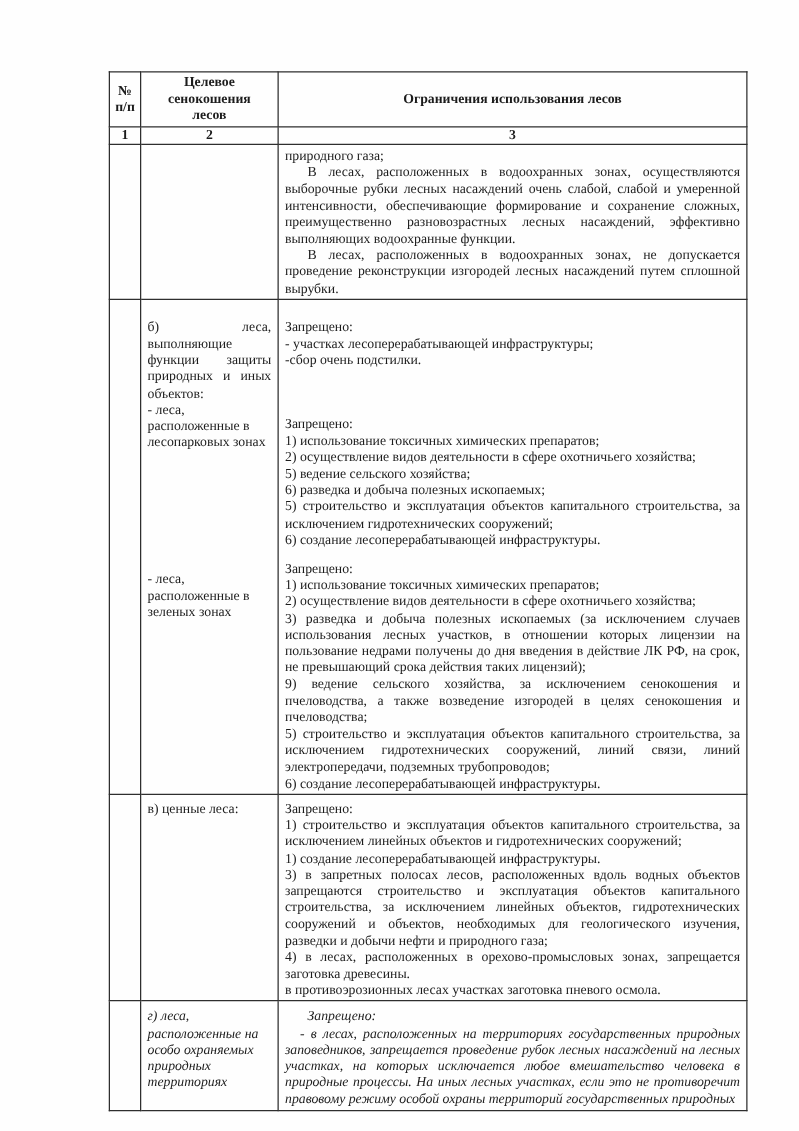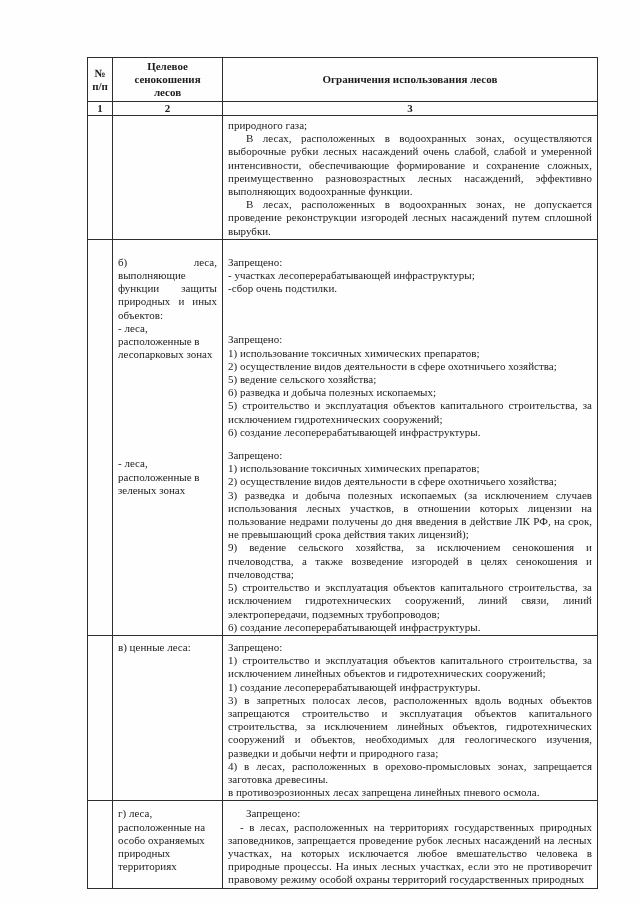--- a/index.html
+++ b/index.html
@@ -44,21 +44,21 @@
     line-height: 12px;
     height: 13px;
   }
   .pre { white-space: pre-line; }
   p { margin: 0; text-align: justify; }
   p.left { text-align: left; }
   p.ind { text-indent: 18px; }
   p.ind-sm { text-indent: 12px; }
   td.pt16 { padding-top: 16px; }
   td.pt5 { padding-top: 5px; }
-  td.pt6 { padding-top: 6px; }
+  td.pt6 { padding-top: 6px; font-style: italic; }
   td.pt3 { padding-top: 3px; }
   .gap-b2 { margin-top: 38px; }
   .gap-b3 { margin-top: 10px; }
   .gap-s1 { margin-top: 0; }
   .gap-s2 { margin-top: 96px; }
 </style>
 </head>
 <body>
 
 <div class="page">
@@ -132,21 +132,21 @@
       <td></td>
       <td class="pt5">
         <p class="left">в) ценные леса:</p>
       </td>
       <td class="pt5">
         <p class="left">Запрещено:</p>
         <p>1) строительство и эксплуатация объектов капитального строительства, за исключением линейных объектов и гидротехнических сооружений;</p>
         <p>1) создание лесоперерабатывающей инфраструктуры.</p>
         <p>3) в запретных полосах лесов, расположенных вдоль водных объектов запрещаются строительство и эксплуатация объектов капитального строительства, за исключением линейных объектов, гидротехнических сооружений и объектов, необходимых для геологического изучения, разведки и добычи нефти и природного газа;</p>
         <p>4) в лесах, расположенных в орехово-промысловых зонах, запрещается заготовка древесины.</p>
-        <p>в противоэрозионных лесах запрещена линейных пневого осмола.</p>
+        <p>в противоэрозионных лесах участках заготовка пневого осмола.</p>
       </td>
     </tr>
 
     <tr style="height:80px;">
       <td></td>
       <td class="pt6">
         <p class="left">г) леса, расположенные на особо охраняемых природных территориях</p>
       </td>
       <td class="pt6">
         <p class="left ind">Запрещено:</p>

